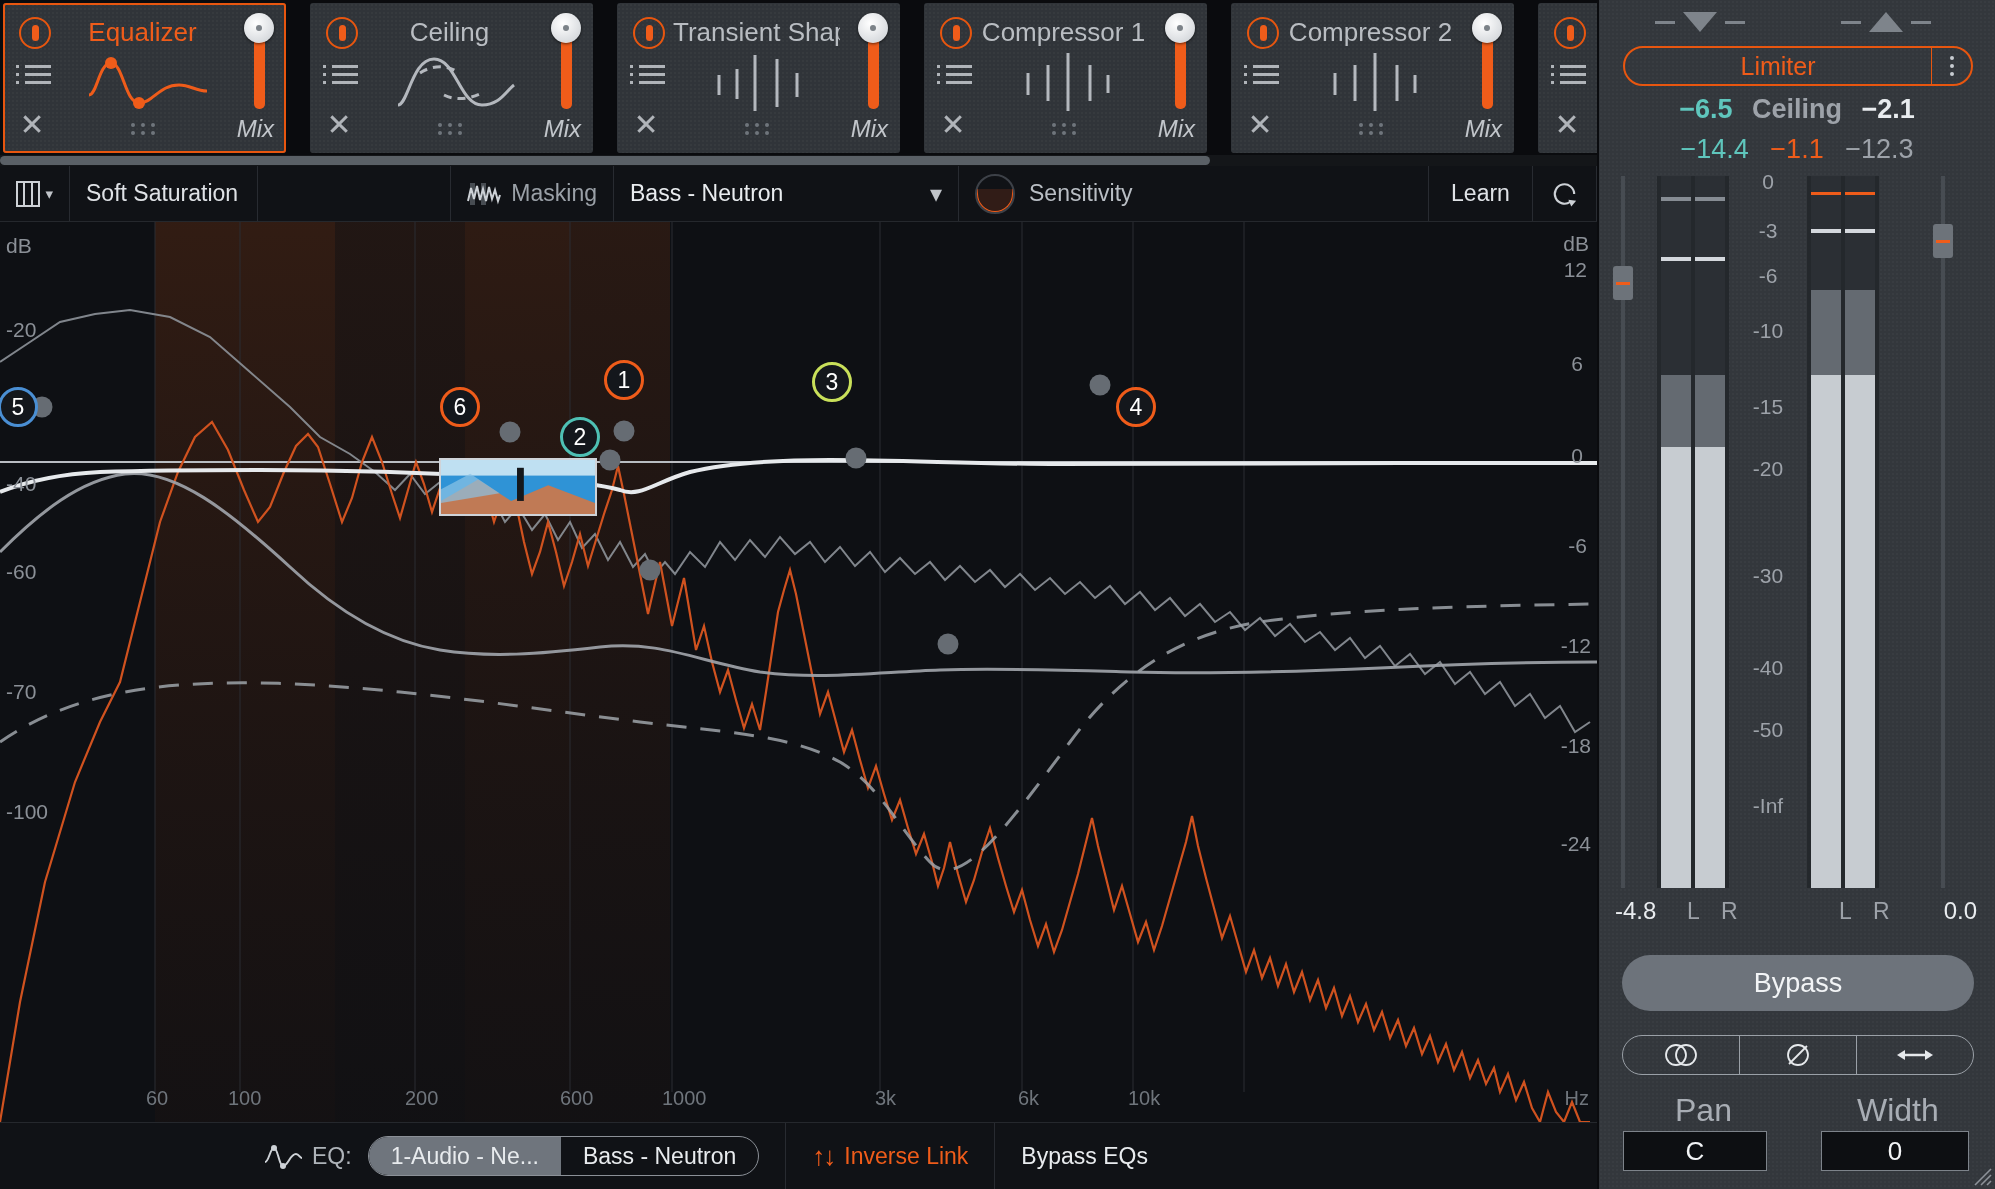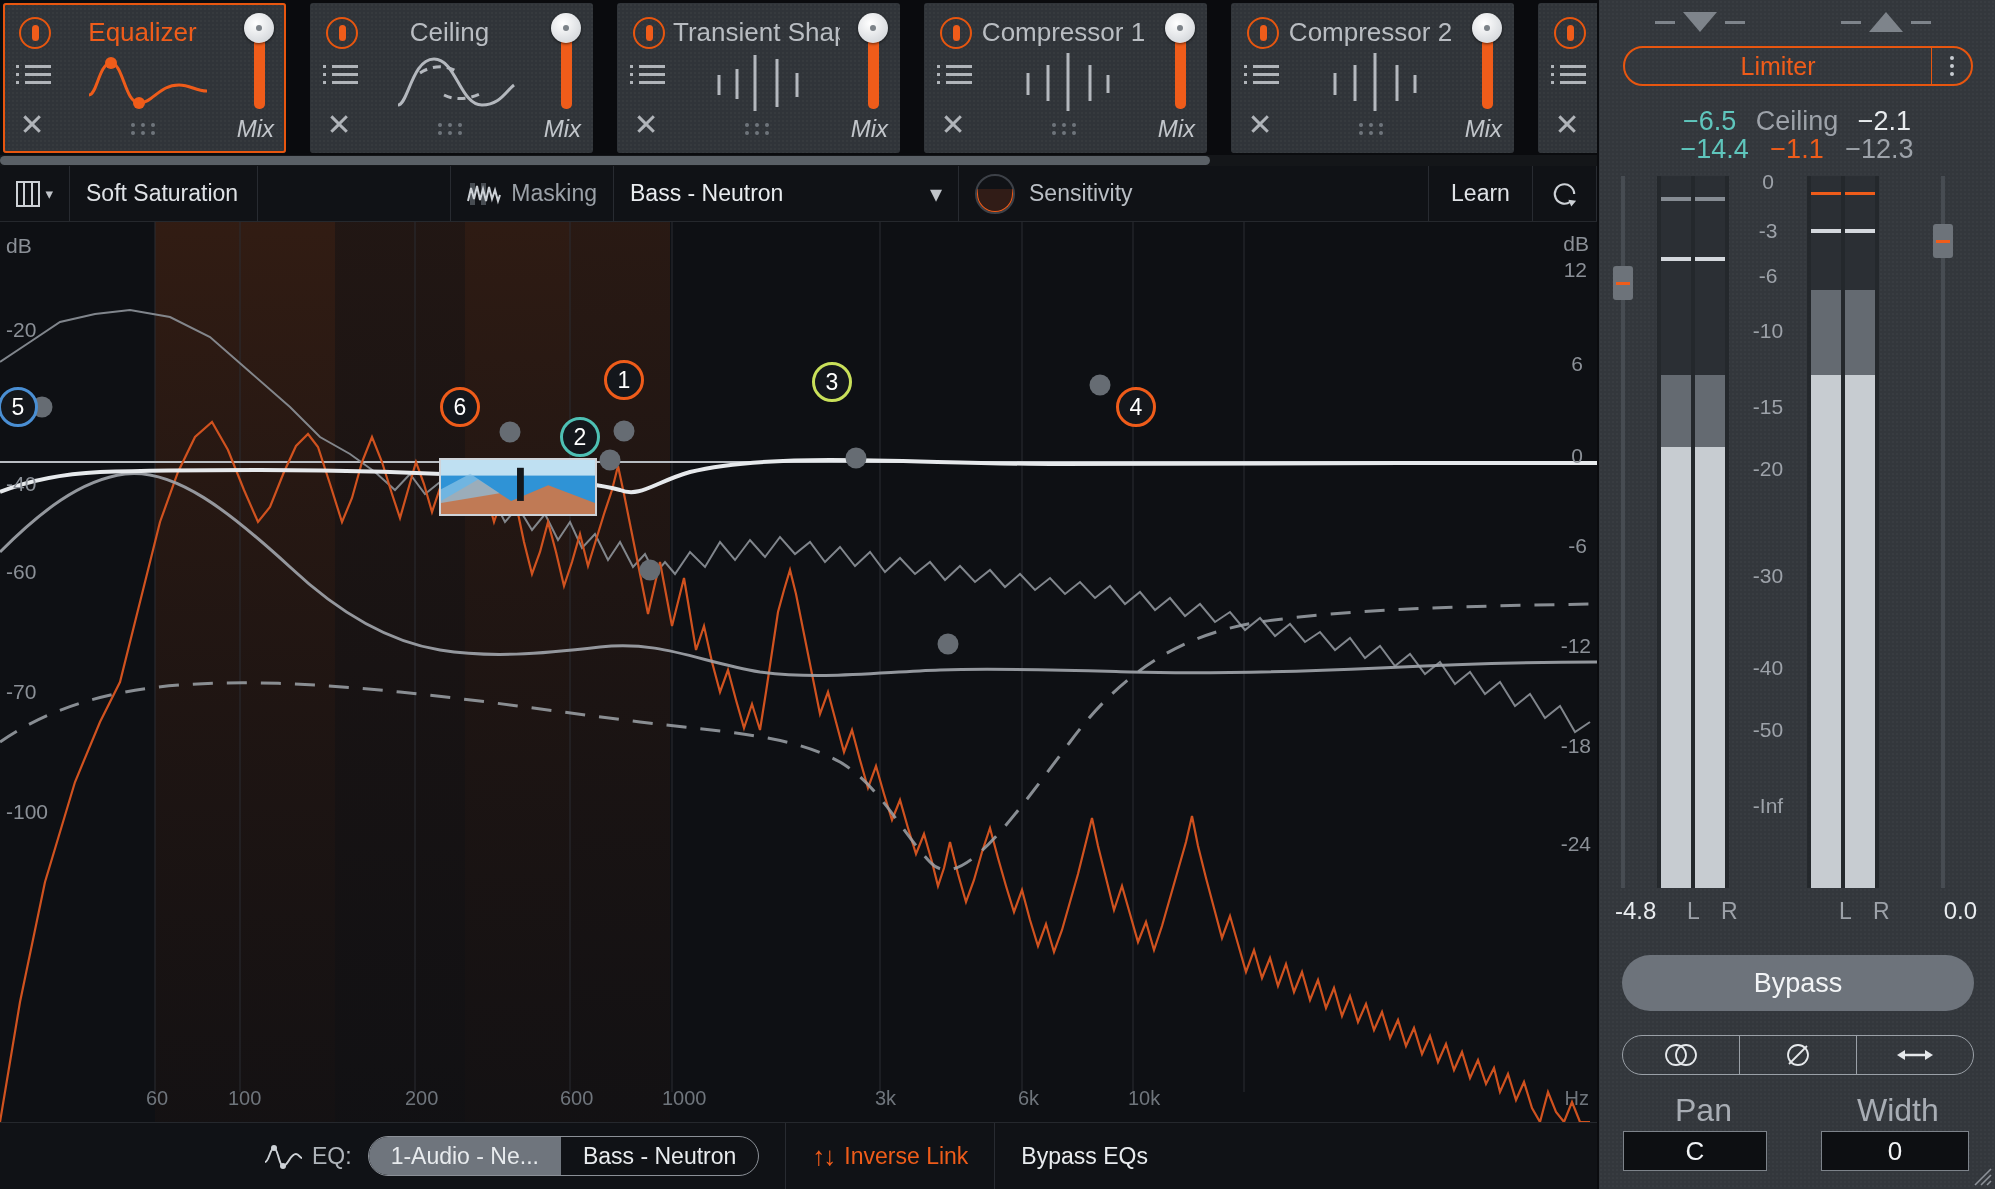--- a/index.html
+++ b/index.html
@@ -191,21 +191,21 @@
     display: flex; align-items: center; justify-content: center;
   }
   #limiter-bar .lbl { color: #ef5c1a; font-size: 25px; flex: 1; text-align: center; }
   #limiter-menu {
     width: 40px; border-left: 1px solid #e8560f; height: 100%;
     display: flex; flex-direction: column; align-items: center; justify-content: center; gap: 4px;
   }
   #limiter-menu b { width: 4px; height: 4px; border-radius: 50%; background: #c8ccd1; display: block; }
 
   .readout { position: absolute; width: 100%; text-align: center; font-size: 27px; }
-  #ro1 { top: 106px; }
+  #ro1 { top: 94px; font-weight: bold; }
   #ro2 { top: 134px; }
   .ro-cyan { color: #5fc6bd; }
   .ro-lab { color: #9da2a9; }
   .ro-white { color: #e9ecef; }
   .ro-orange { color: #ef5c1a; }
   .ro-grey { color: #9da2a9; }
 
   
   .meterbox { position: absolute; top: 176px; height: 712px; }
   .meterbg { position: absolute; width: 100%; height: 100%; background: #24282c; }

